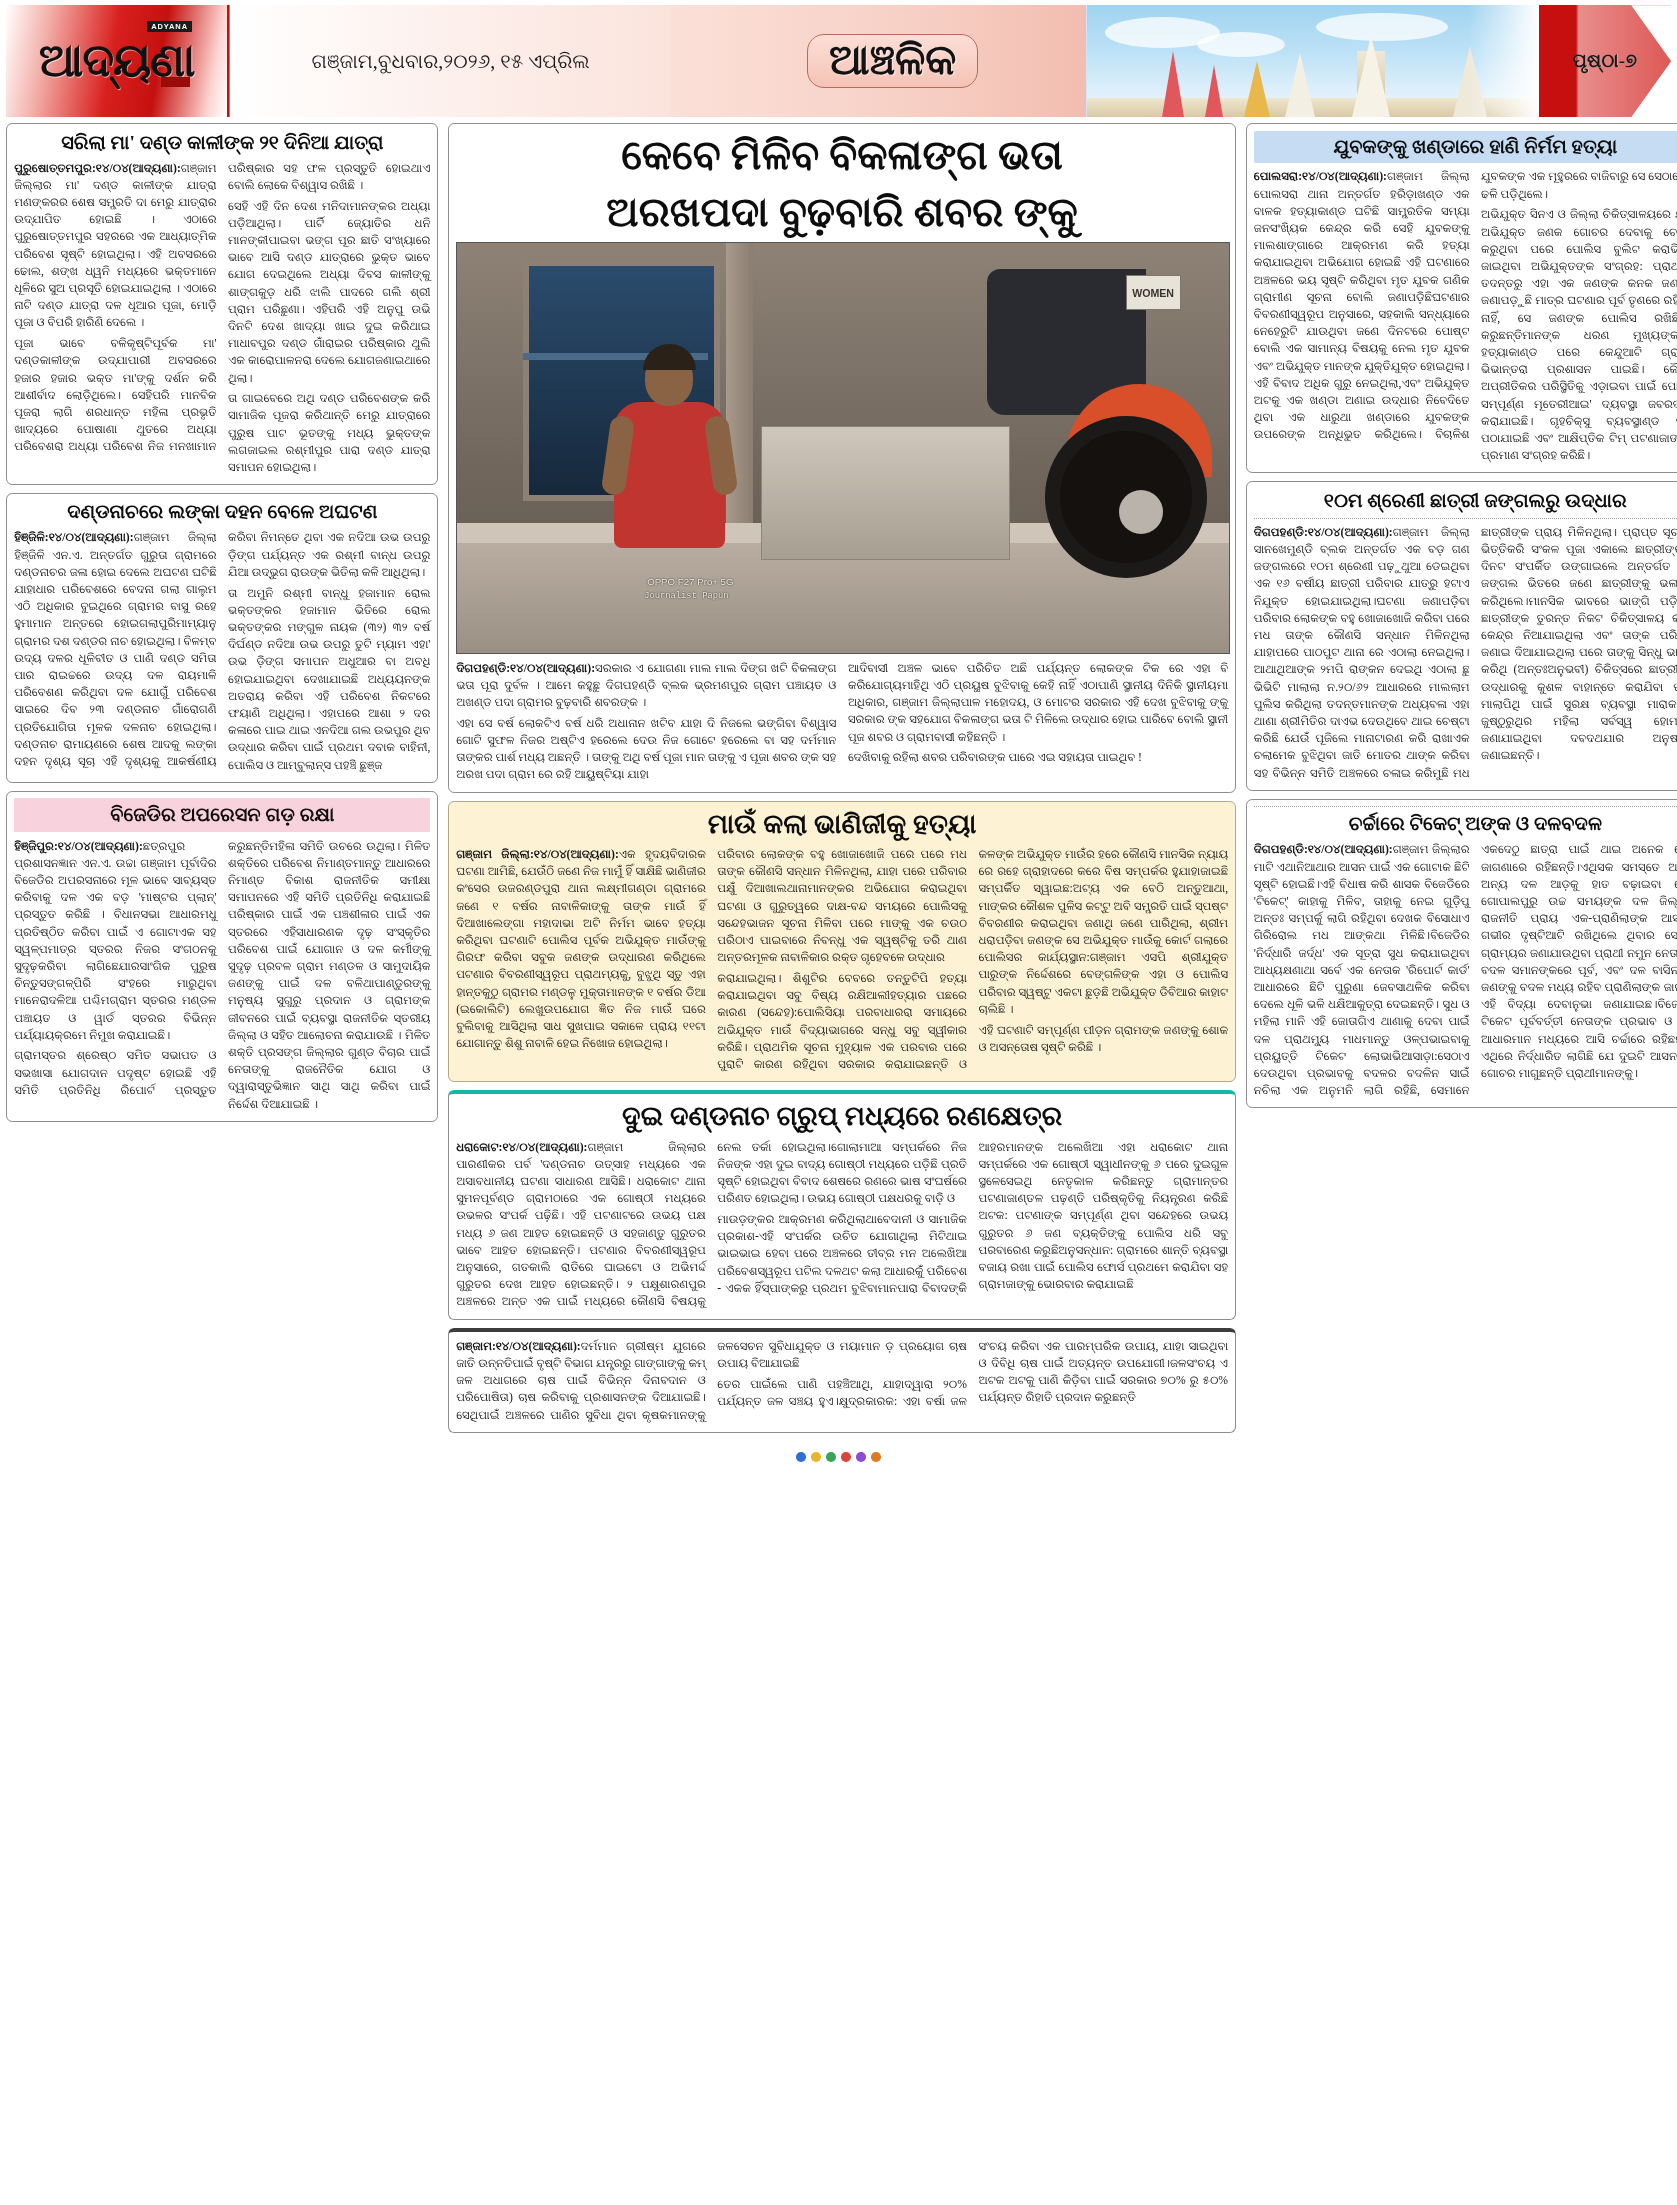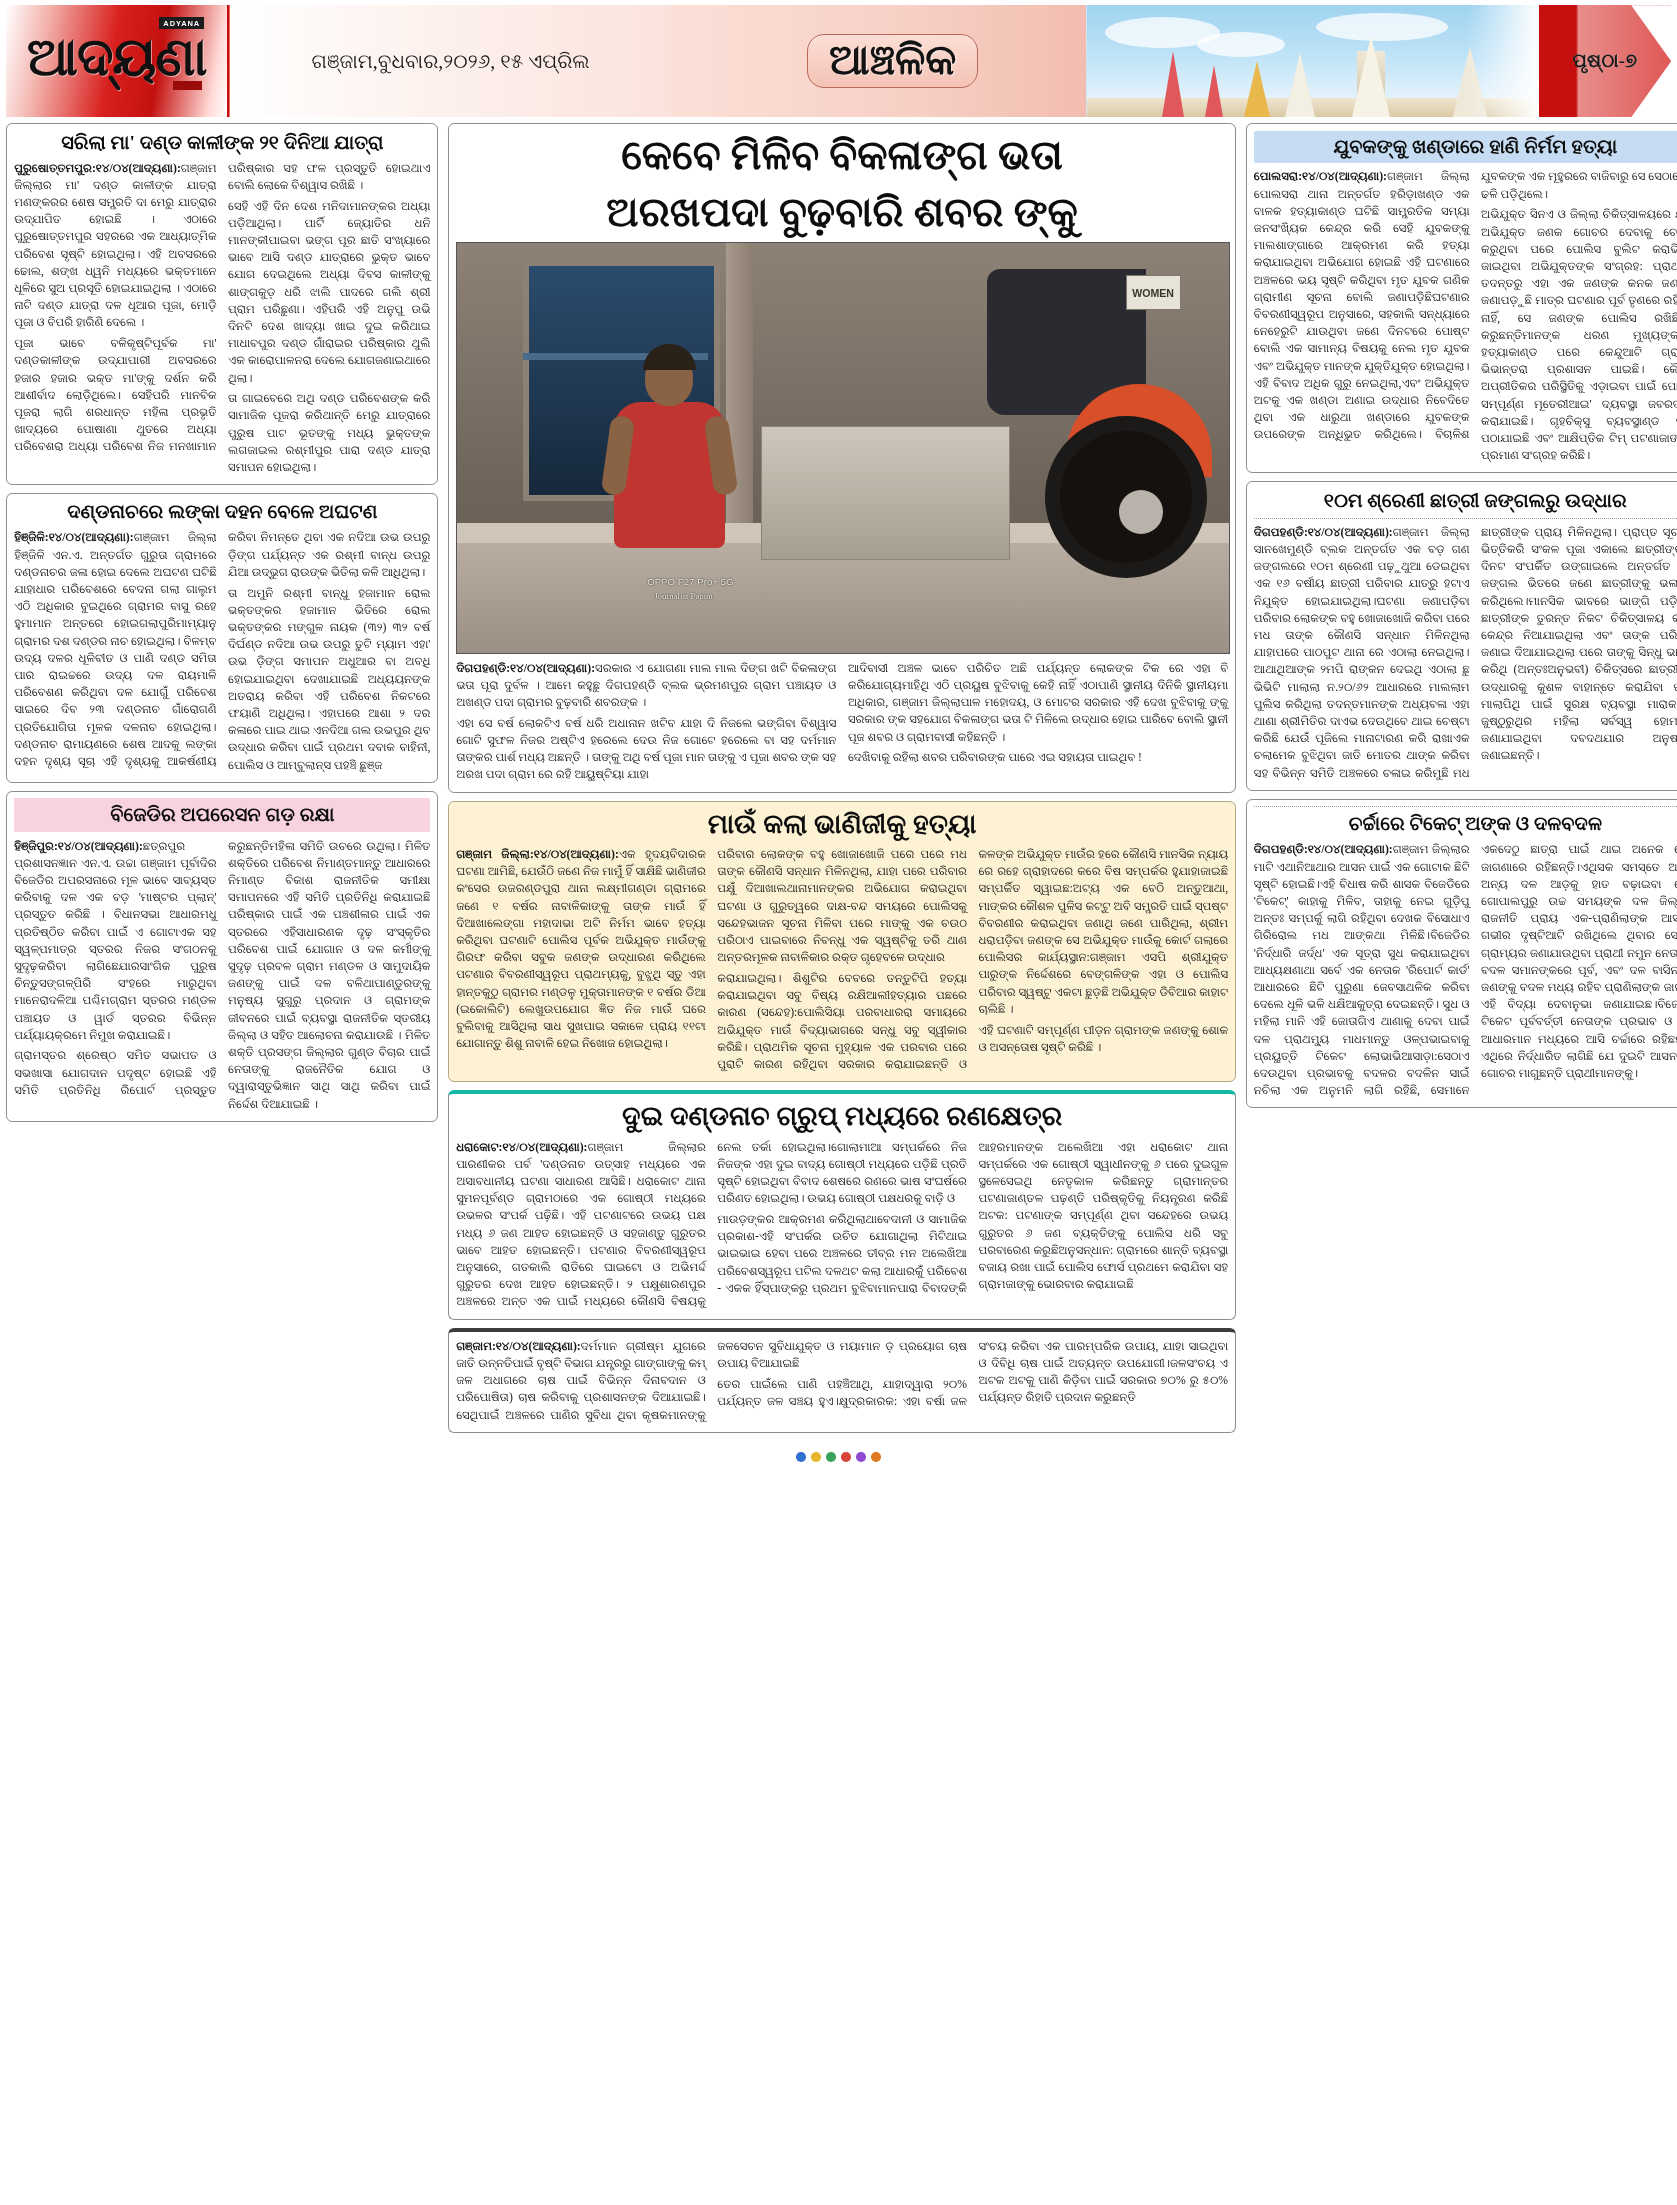--- a/index.html
+++ b/index.html
@@ -30,22 +30,22 @@
   }
   .mh-logo{
     width:221px;
     background:linear-gradient(100deg,#ffffff 0%,#f3b3ad 18%,#d8201e 48%,#c4110f 68%,#ffd9d6 92%,#ffffff 100%);
     display:flex;align-items:center;justify-content:center;
     position:relative;
     border-right:2.2px solid #c5100f;
   }
   .mh-logo .brandwrap{position:relative;display:flex;align-items:flex-end;}
   .mh-logo .brand{
-    font-family:Liberation Mono, monospace;
-    font-size:53px;font-weight:bold;color:#111;line-height:1;
+    font-family:Liberation Serif, serif;
+    font-size:46px;font-weight:bold;color:#111;line-height:1;
     letter-spacing:-0.9px;
     text-shadow:0.9px 0.9px 0 rgba(255,255,255,.55);
   }
   .mh-logo .brandtag{
     position:absolute;top:-17.6px;right:2.6px;
     background:#1c1c1c;color:#fff;font-size:7.5px;letter-spacing:0.9px;
     padding:1.3px 4px;font-weight:bold;
   }
   .mh-logo .brandbar{
     position:absolute;bottom:-2.6px;right:4.4px;width:29px;height:9.7px;background:#9a0c0a;
@@ -210,21 +210,21 @@
   .ph-arm1{position:absolute;left:2.6px;bottom:53px;width:24px;height:79px;background:#8a6244;border-radius:11.5px;transform:rotate(8deg);}
   .ph-arm2{position:absolute;right:1.8px;bottom:53px;width:24px;height:79px;background:#8a6244;border-radius:11.5px;transform:rotate(-8deg);}
   .ph-block{position:absolute;left:304px;bottom:93px;width:247px;height:132px;background:linear-gradient(180deg,#cfc7bb,#a79e92);border:1.3px solid #8d8478;}
   .ph-bike{position:absolute;right:17.6px;top:26.5px;width:229px;height:309px;}
   .ph-wheel{position:absolute;right:4.4px;bottom:0;width:132px;height:132px;border-radius:50%;background:#14110f;border:15px solid #1c1a18;}
   .ph-hub{position:absolute;right:49px;bottom:44px;width:44px;height:44px;border-radius:50%;background:#b9b3ab;}
   .ph-fender{position:absolute;right:0;bottom:101px;width:146px;height:93px;border-radius:75px 75px 0 0;background:#d94f2a;}
   .ph-seat{position:absolute;right:66px;top:0;width:159px;height:146px;background:#2a2b30;border-radius:13.2px 0 0 17.6px;}
   .ph-sign{position:absolute;right:31px;top:6.2px;width:53px;height:33px;background:#e7e3d8;border:1.3px solid #7e776c;display:flex;align-items:center;justify-content:center;font-size:10.6px;font-weight:bold;color:#3a352d;}
   .ph-stamp{position:absolute;left:190px;bottom:66px;font-size:9.7px;color:#f0ece2;font-family:"Liberation Sans",sans-serif;text-shadow:0 0 1.8px #000;}
-  .ph-credit{position:absolute;left:197px;bottom:52px;font-size:8.8px;color:#efe9dd;font-family:Liberation Serif, serif;text-shadow:0 0 1.8px #000;}
+  .ph-credit{position:absolute;left:187px;bottom:52px;font-size:8.8px;color:#efe9dd;font-family:Liberation Mono, monospace;text-shadow:0 0 1.8px #000;}
 
   
   .footdots{
     display:flex;justify-content:center;align-items:center;gap:5.3px;
     padding:11.5px 0 13.2px 0;
   }
   .footdots span{width:9.7px;height:9.7px;border-radius:50%;display:block;}
 </style>
 </head>
 <body>

